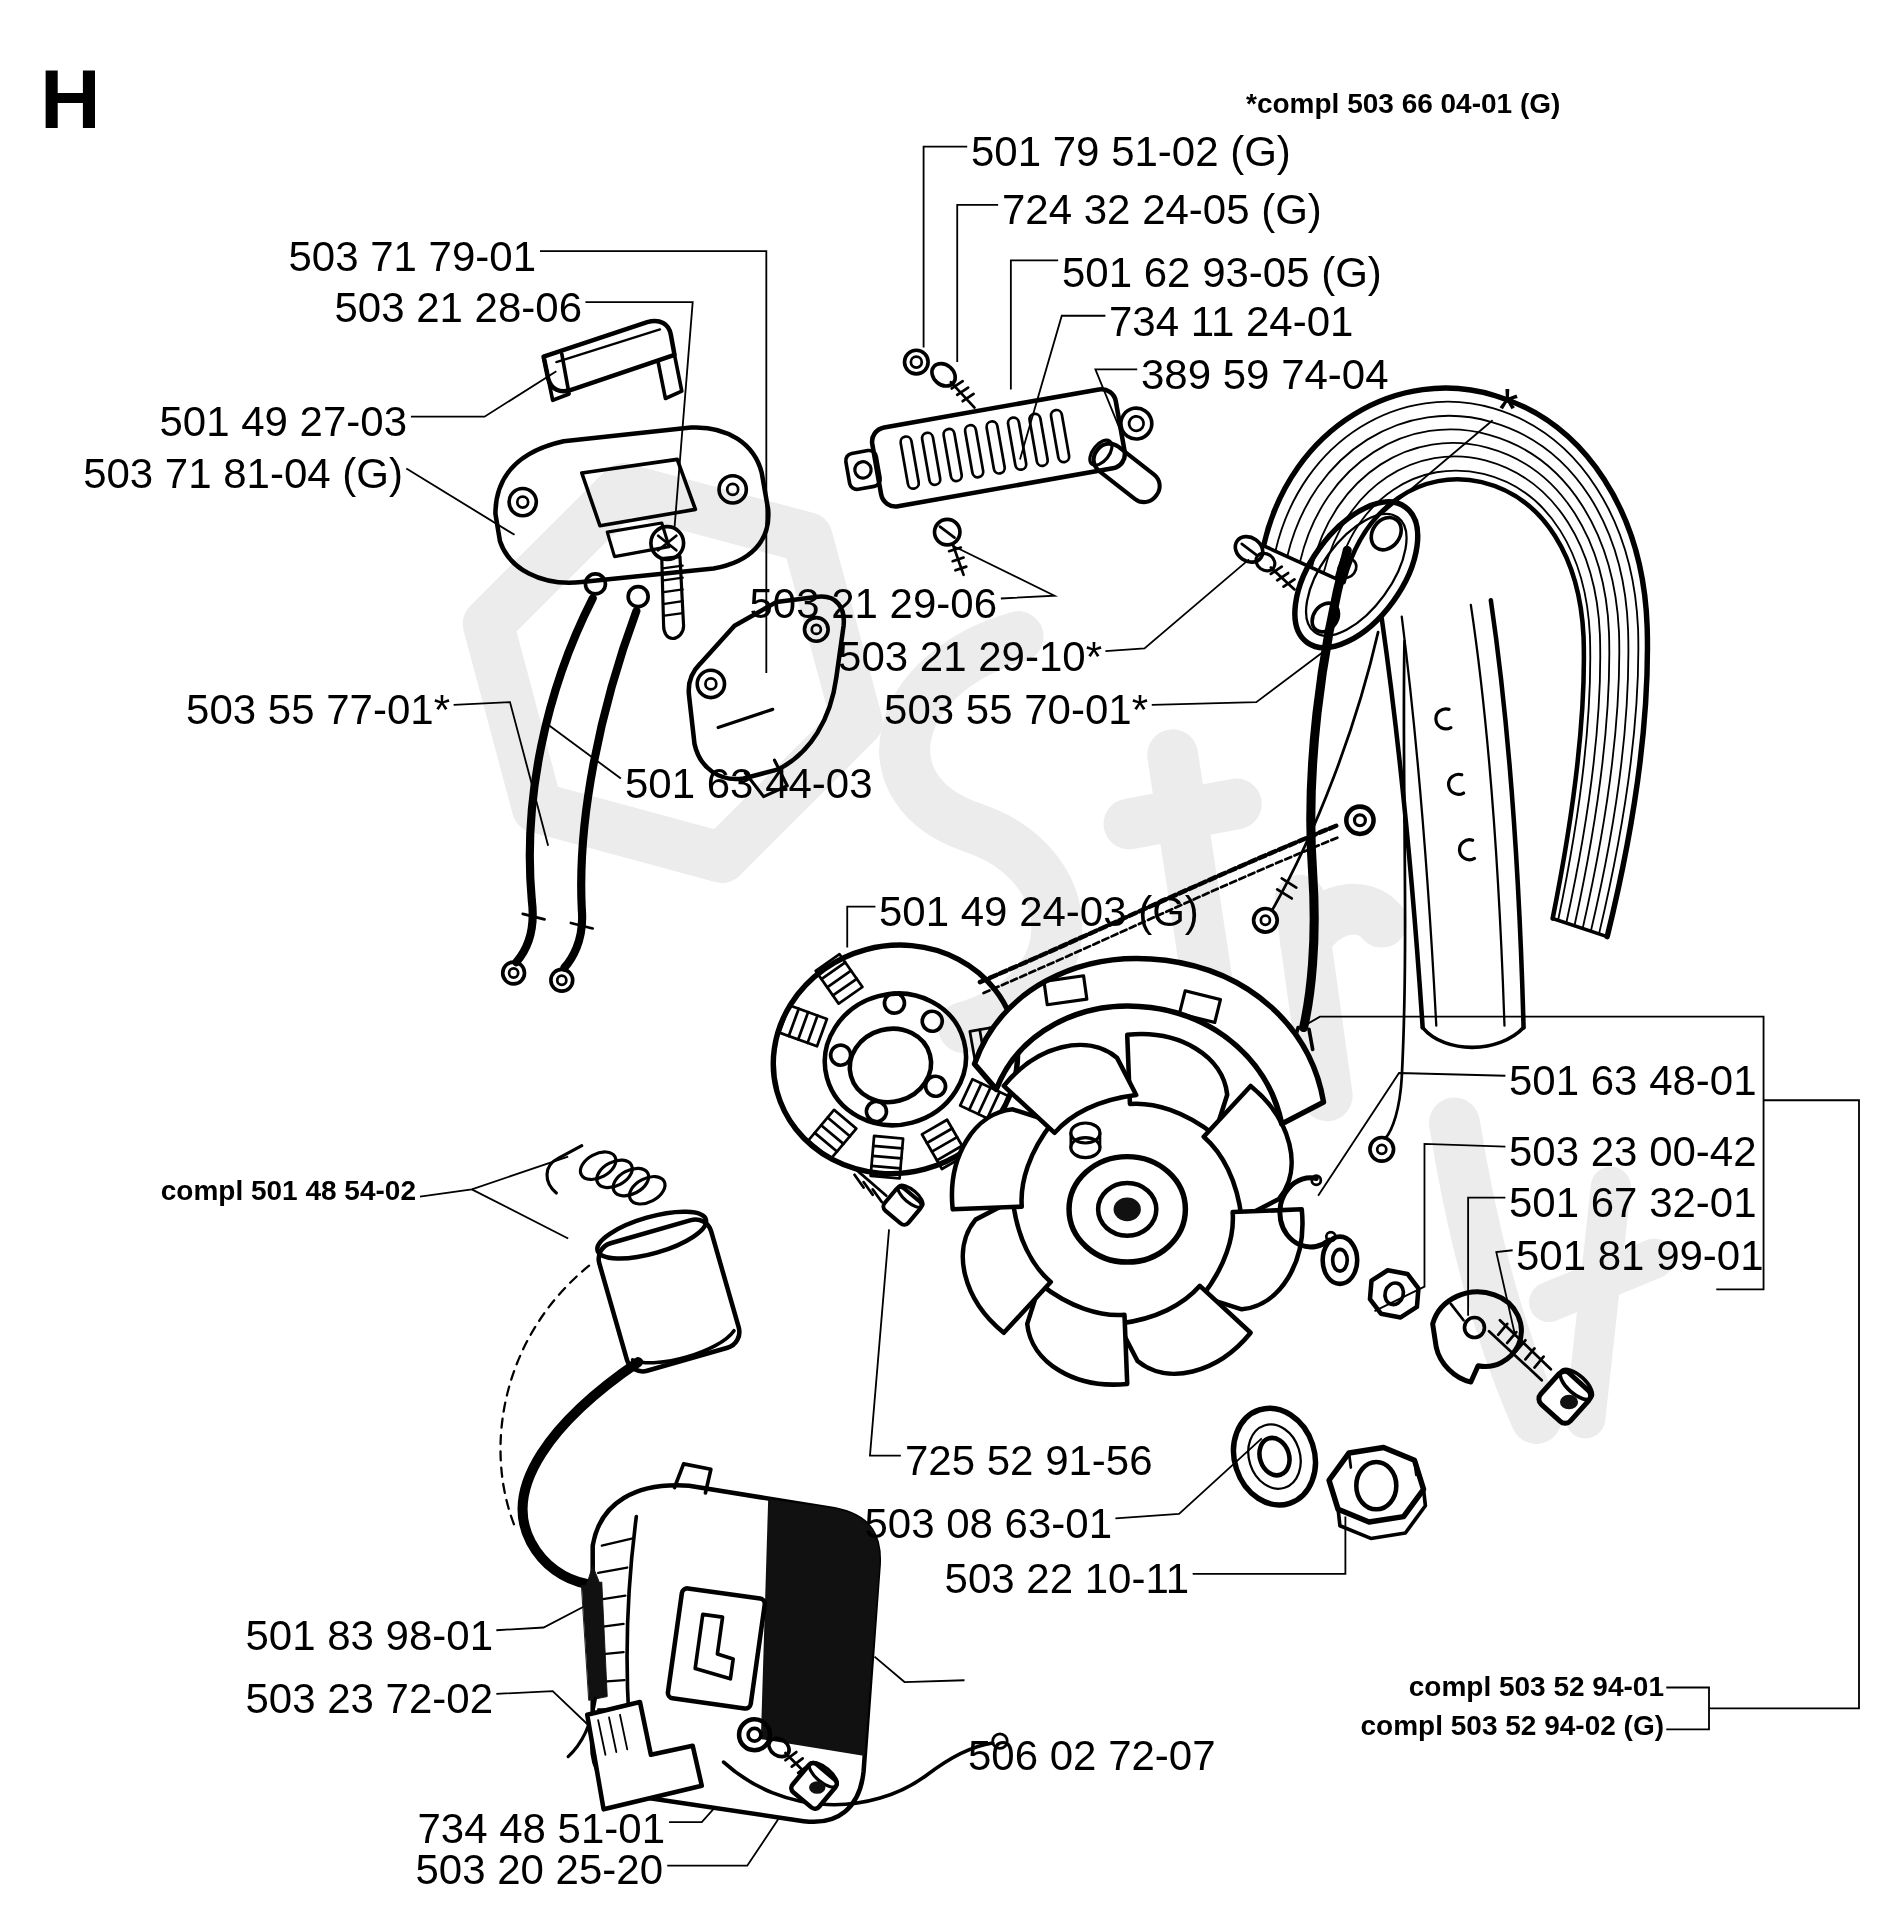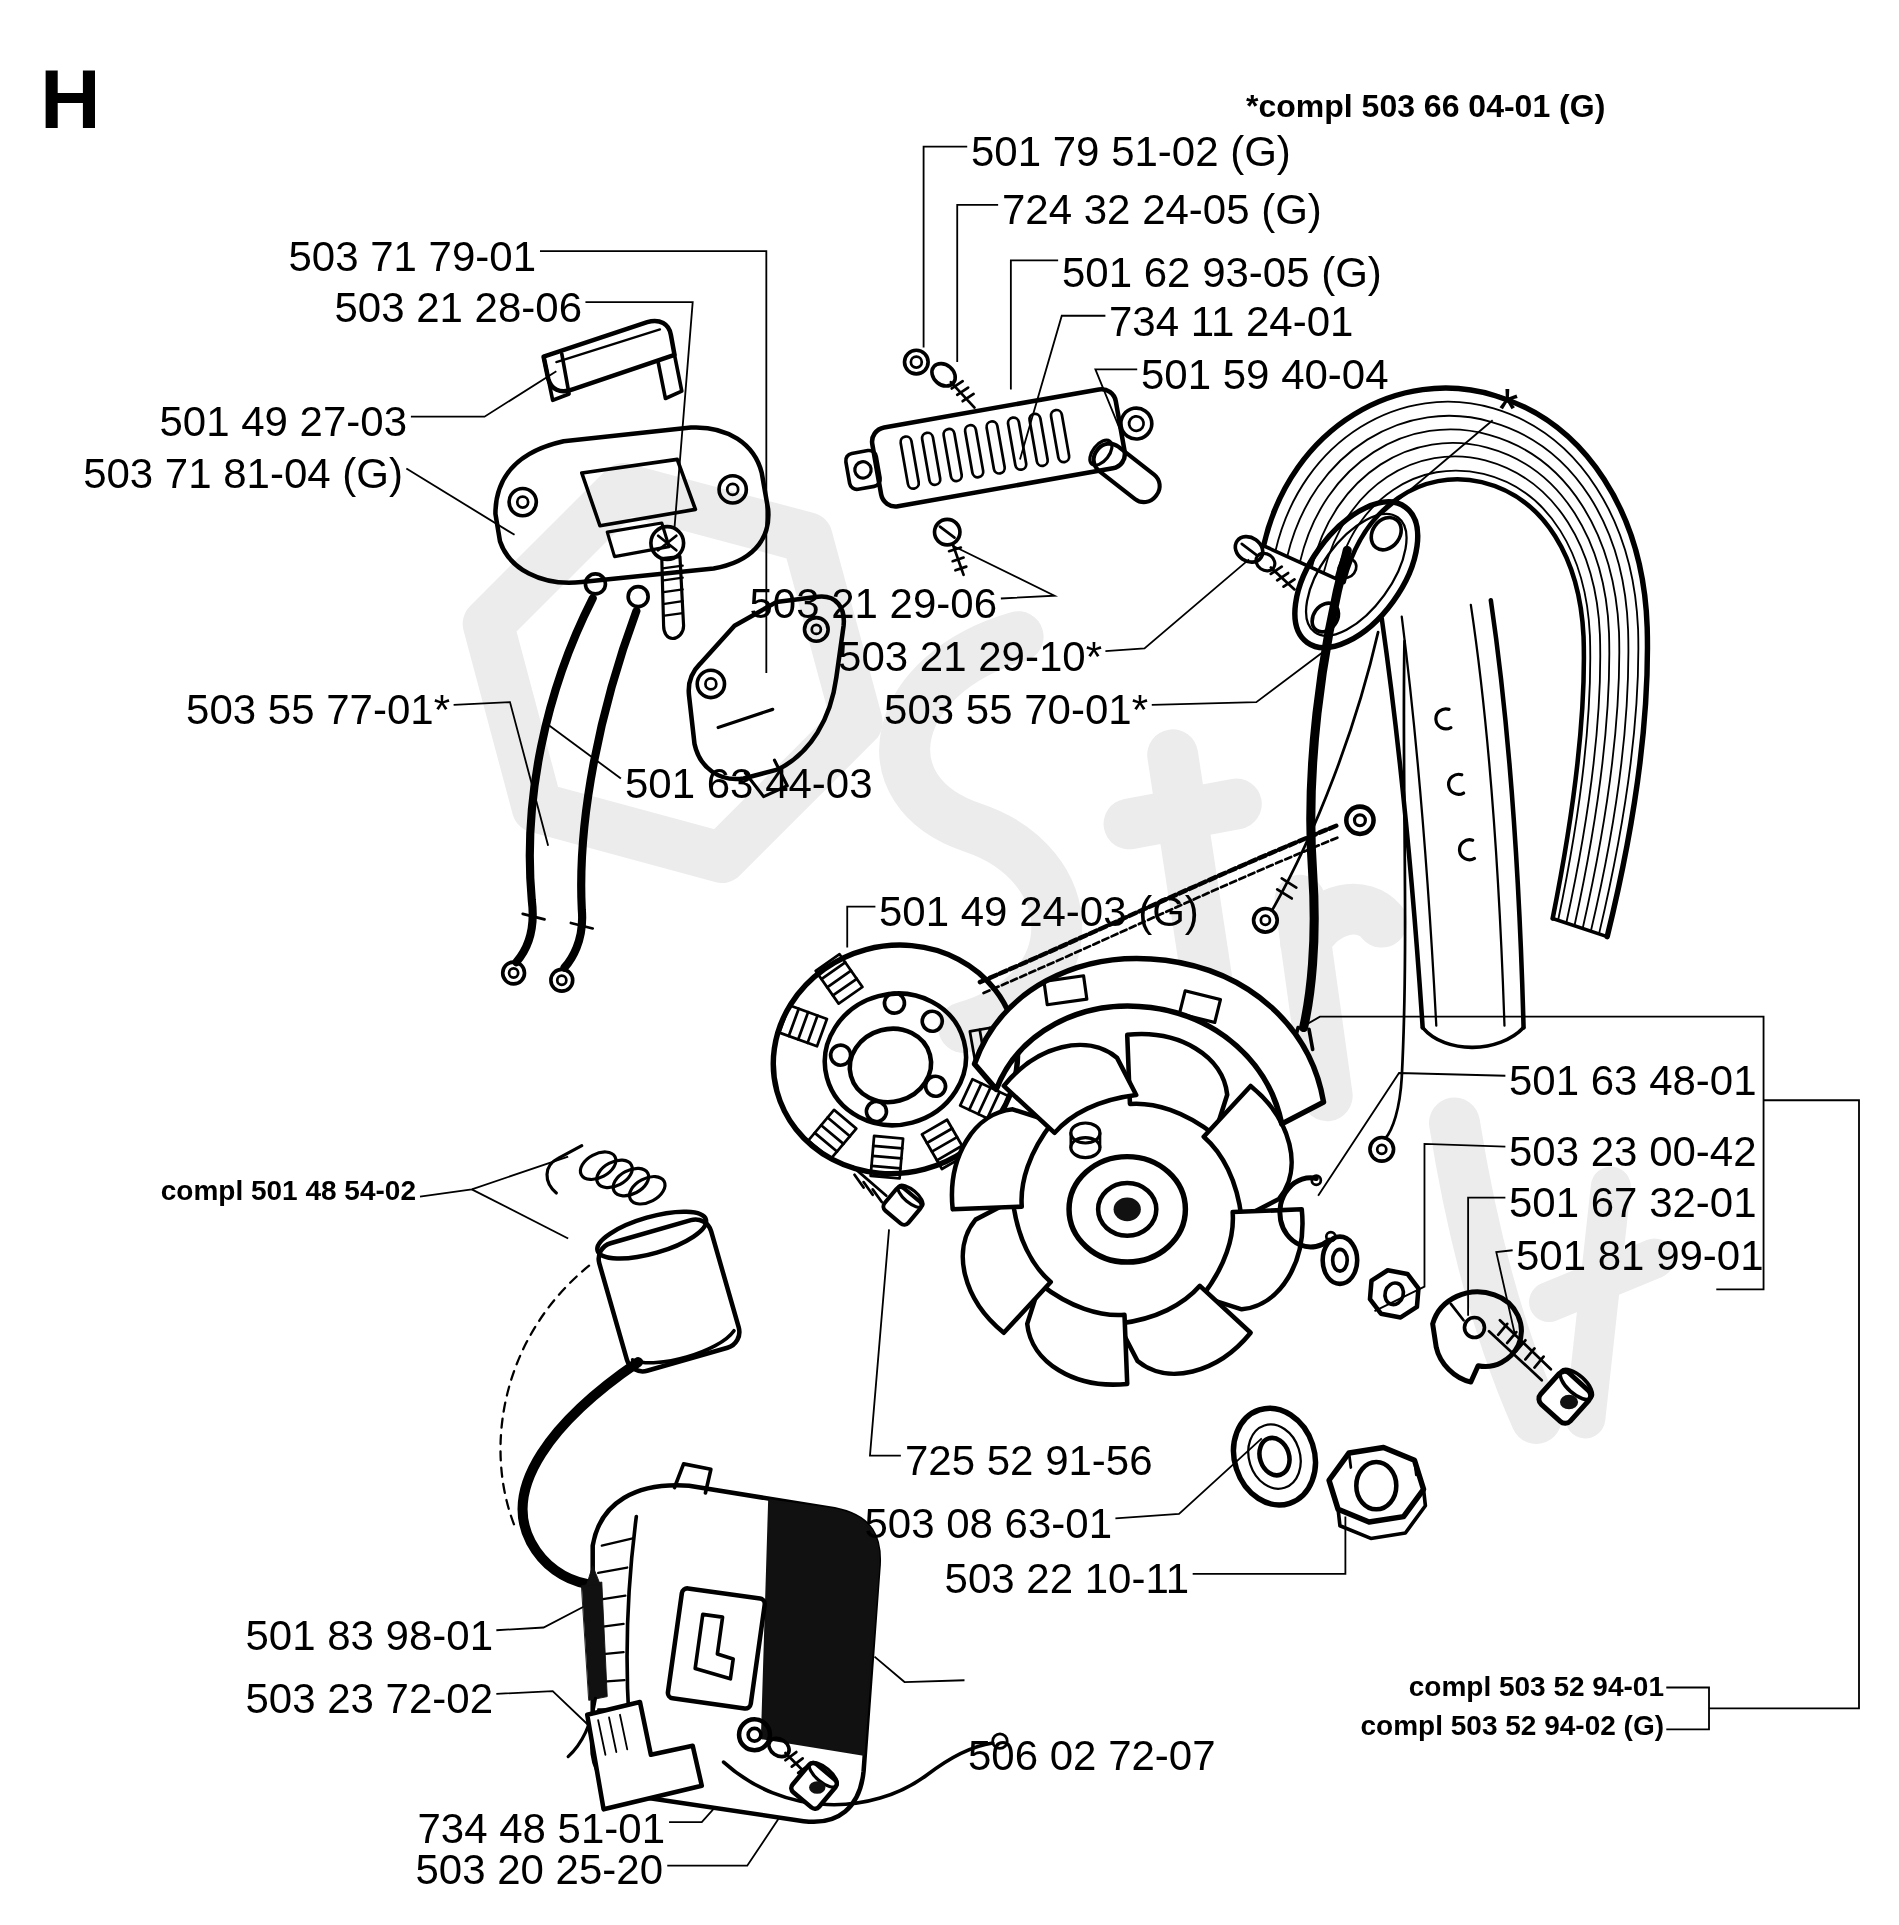--- a/index.html
+++ b/index.html
@@ -1,21 +1,21 @@
 <!DOCTYPE html>
 <html style="font-size:14.5px"><head>
 <meta charset="utf-8">
 <style>
   html,body{margin:0;padding:0;background:#fff;}
   .page{position:relative;width:1899px;height:1926px;background:#ffffff;overflow:hidden;
         font-family:"Liberation Sans","DejaVu Sans",sans-serif;}
   svg.art{position:absolute;left:0;top:0;}
   .lbl{position:absolute;font-size:42px;color:#000;white-space:nowrap;line-height:1.1;}
   .lbl.section{font-size:84px;font-weight:bold;}
-  .lbl.header{font-size:32px;font-weight:bold;}
+  .lbl.header{font-size:28px;font-weight:bold;}
   .lbl.star{font-size:58px;}
   .lbl.compl{font-size:28px;font-weight:bold;}
 </style>
 </head>
 <body>
 
 <div class="page">
 
   <svg class="art" width="1899" height="1926" viewBox="0 0 2089 2118">
 
@@ -365,21 +365,21 @@
     </g>
   </svg>
 
   <div class="lbl section" style="left:40px;top:53px">H</div>
   <div class="lbl header" style="left:1246px;top:89px">*compl 503 66 04-01 (G)</div>
 
   <div class="lbl" style="left:971px;top:129px">501 79 51-02 (G)</div>
   <div class="lbl" style="left:1002px;top:187px">724 32 24-05 (G)</div>
   <div class="lbl" style="left:1062px;top:250px">501 62 93-05 (G)</div>
   <div class="lbl" style="left:1109px;top:299px">734 11 24-01</div>
-  <div class="lbl" style="left:1141px;top:352px">501 59 40-04</div>
+  <div class="lbl" style="left:1141px;top:352px">389 59 74-04</div>
   <div class="lbl" style="right:1363px;top:234px">503 71 79-01</div>
   <div class="lbl" style="right:1317px;top:285px">503 21 28-06</div>
   <div class="lbl" style="right:1492px;top:399px">501 49 27-03</div>
   <div class="lbl" style="right:1496px;top:451px">503 71 81-04 (G)</div>
   <div class="lbl" style="right:902px;top:581px">503 21 29-06</div>
   <div class="lbl" style="right:797px;top:634px">503 21 29-10*</div>
   <div class="lbl" style="right:751px;top:687px">503 55 70-01*</div>
   <div class="lbl" style="right:1449px;top:687px">503 55 77-01*</div>
   <div class="lbl" style="left:625px;top:761px">501 63 44-03</div>
   <div class="lbl" style="left:879px;top:889px">501 49 24-03 (G)</div>

